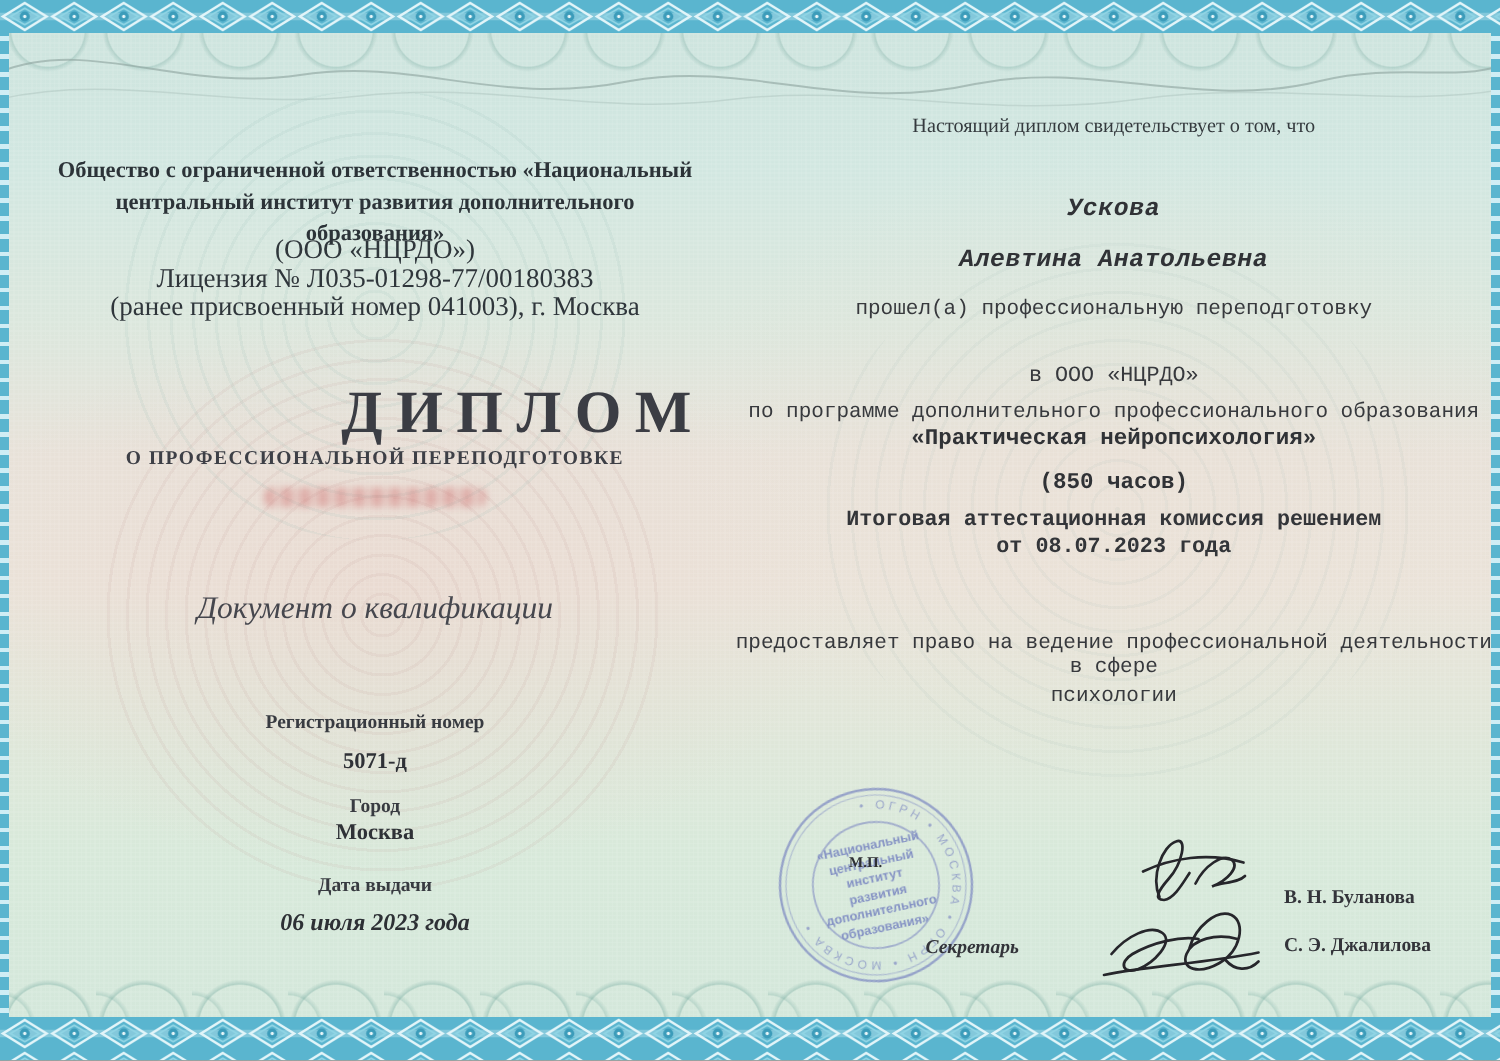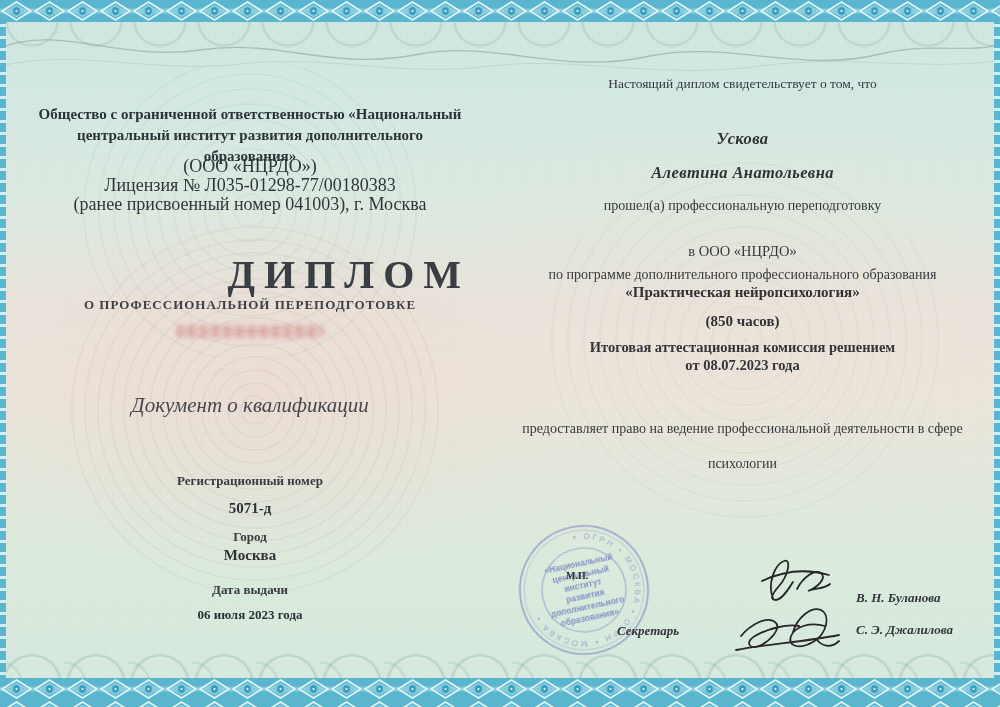--- a/index.html
+++ b/index.html
@@ -48,33 +48,33 @@
   .org-name{font-size:15px;font-weight:600;line-height:21px;color:#2c3338;}
   .org-sub{font-size:18px;font-weight:500;line-height:19px;color:#2f363b;}
   .doc-title{font-size:40px;font-weight:600;letter-spacing:9px;color:#3b3d44;text-align:right;}
   .doc-subtitle{font-size:13px;font-weight:700;letter-spacing:1px;color:#3d3f46;}
   .redacted{position:absolute;left:50%;transform:translateX(-50%);width:148px;height:13px;border-radius:5px;
     background:repeating-linear-gradient(90deg, rgba(205,100,100,.55) 0 7px, rgba(214,140,140,.28) 7px 12px);
     filter:blur(2.6px);opacity:.75;}
   .doc-kind{font-style:italic;font-size:21px;font-weight:500;color:#46474e;}
   .field-label{font-size:13px;font-weight:600;color:#383b41;}
   .field-value{font-size:15px;font-weight:600;color:#2f3237;}
-  .date-value{font-size:13px;font-weight:600;color:#2d3035;}
+  .date-value{font-size:16px;font-weight:600;color:#2d3035;font-style:italic;}
   .intro{font-size:13.5px;font-weight:500;color:#343a3e;}
-  .sans{font-family:Liberation Serif, serif;}
+  .sans{font-family:Liberation Mono, monospace;}
   .person{font-size:16.5px;font-weight:700;font-style:italic;letter-spacing:.4px;color:#303236;}
   .body-line{font-size:14px;color:#37393d;}
   .org-line{font-size:14.5px;color:#37393d;}
   .program-name{font-size:15px;font-weight:700;color:#303236;}
   .hours{font-size:15px;font-weight:700;color:#303236;}
   .commission{font-size:14.5px;font-weight:600;line-height:19px;color:#333539;}
   .grants{font-size:14px;font-weight:500;color:#37393d;}
   .mp{position:absolute;left:566px;top:570px;font-size:10px;font-weight:600;color:#2e2f33;z-index:4;}
   .sig-label{position:absolute;font-style:italic;font-size:13px;font-weight:600;line-height:14.5px;color:#33343a;z-index:3;}
-  .sig-name{position:absolute;font-style:italic;font-size:13px;font-weight:600;color:#33343a;z-index:3;}
+  .sig-name{position:absolute;font-size:13px;font-weight:600;color:#33343a;z-index:3;}
   .signature{position:absolute;z-index:3;}
   .stamp{position:absolute;left:514px;top:520px;width:140px;height:140px;transform:rotate(-12deg);
     filter:blur(.5px);opacity:.85;z-index:2;}
   .stamp-center{position:absolute;inset:0;display:flex;flex-direction:column;align-items:center;justify-content:center;
     gap:1px;font-family:"Liberation Sans",sans-serif;font-size:8.5px;font-weight:600;color:#7683c0;text-align:center;}
 </style>
 </head>
 <body>
 
 <div class="certificate">

